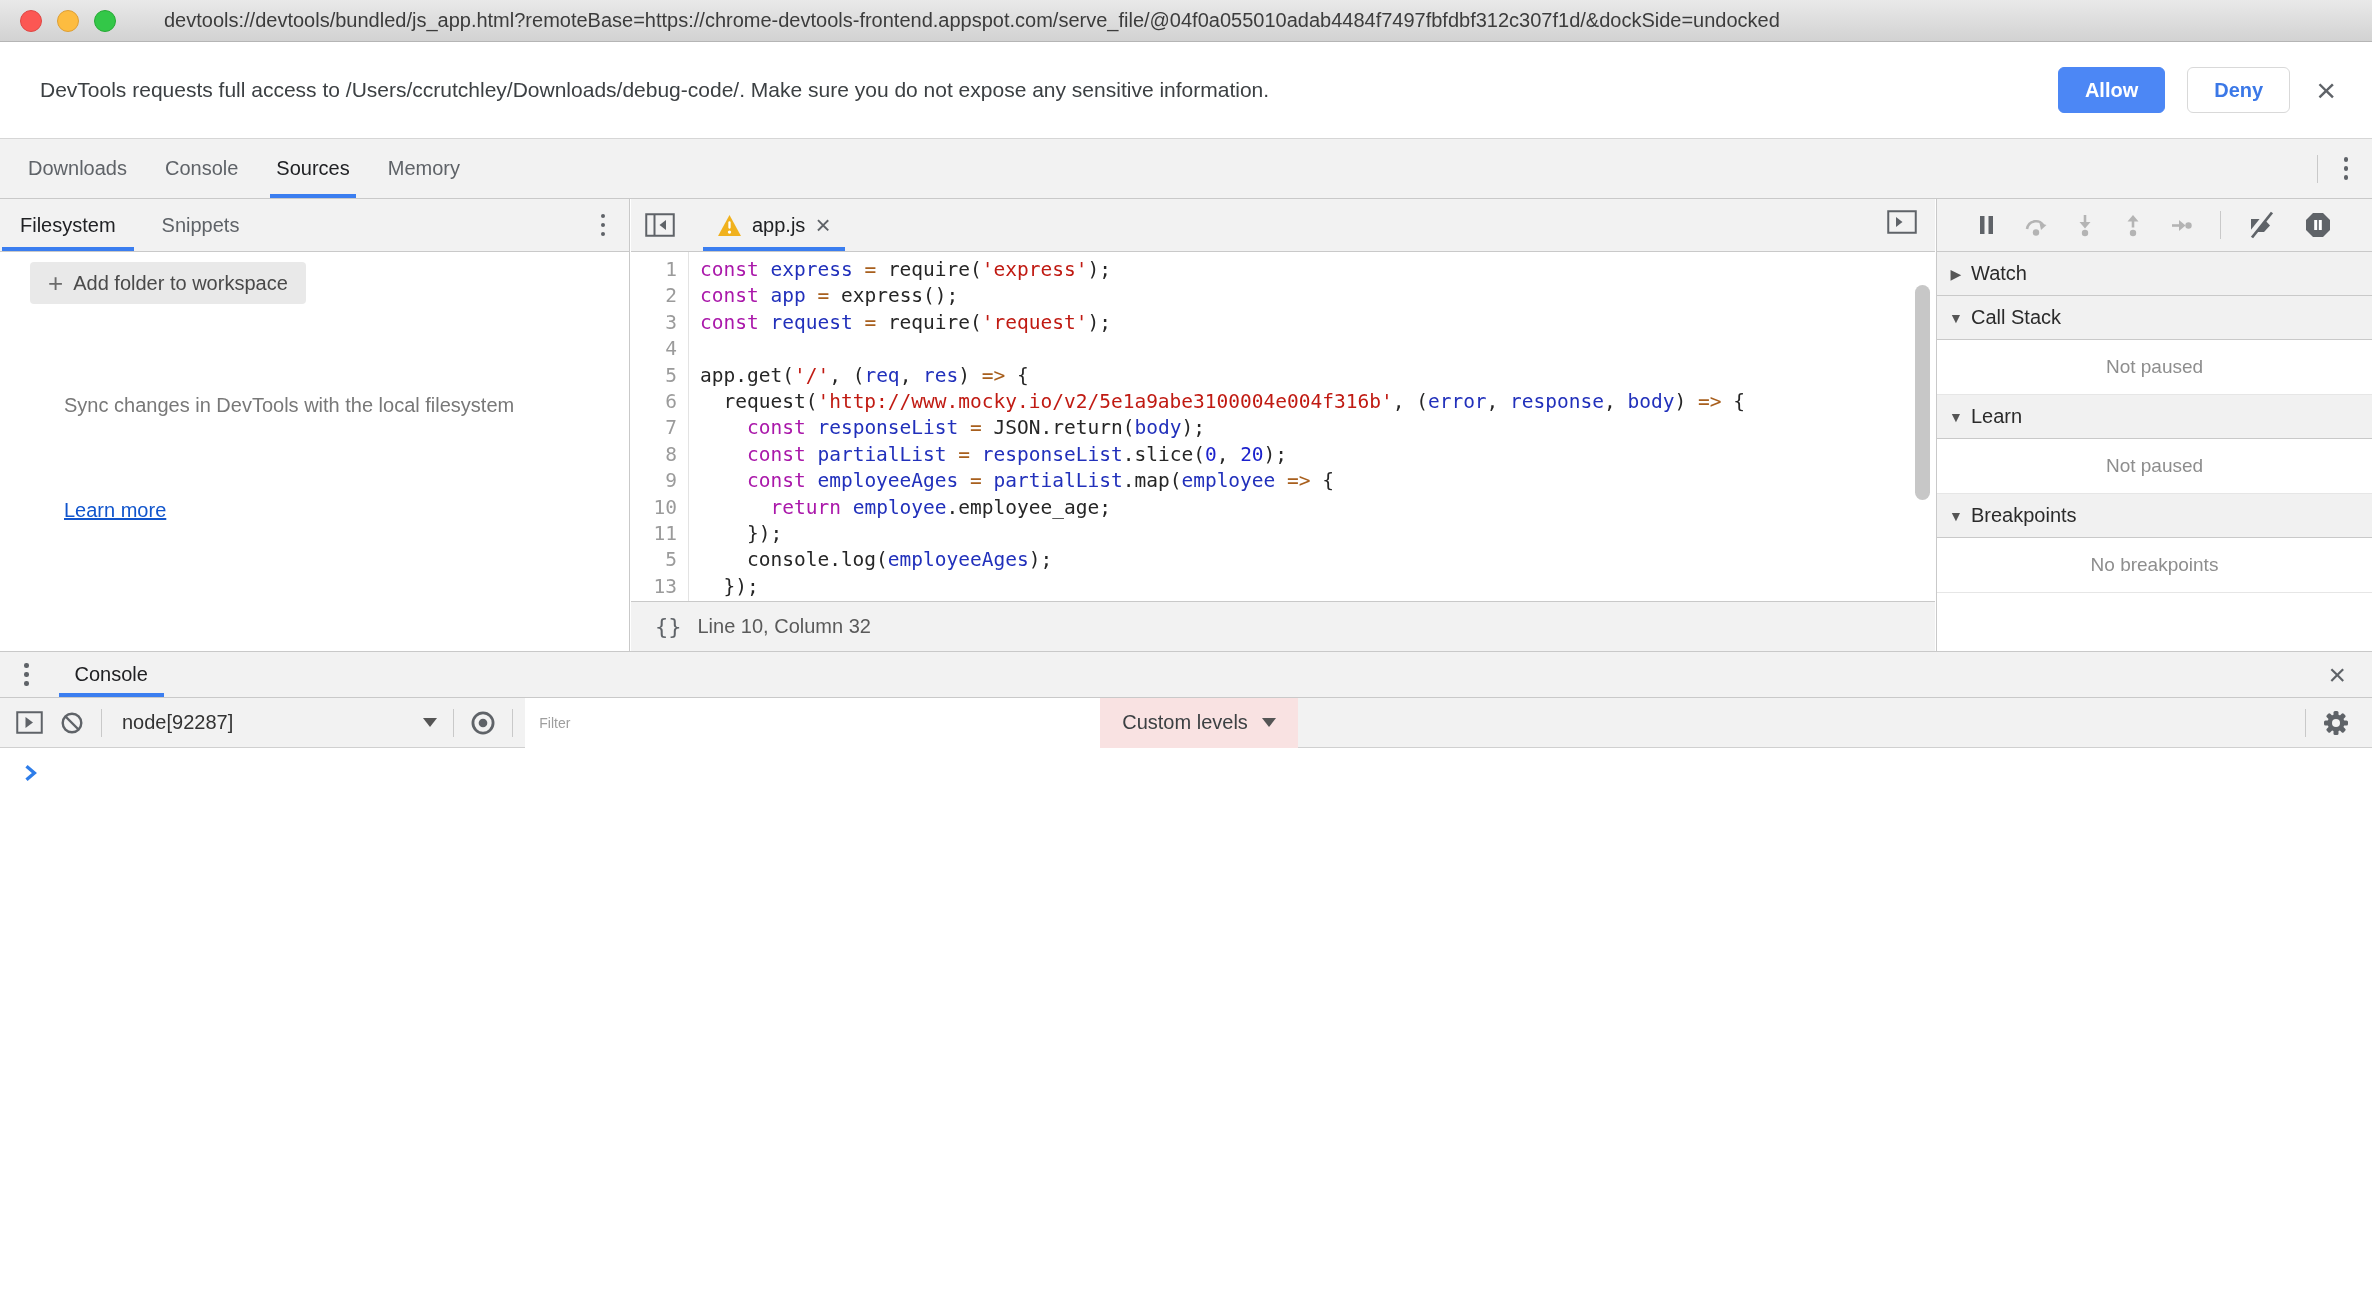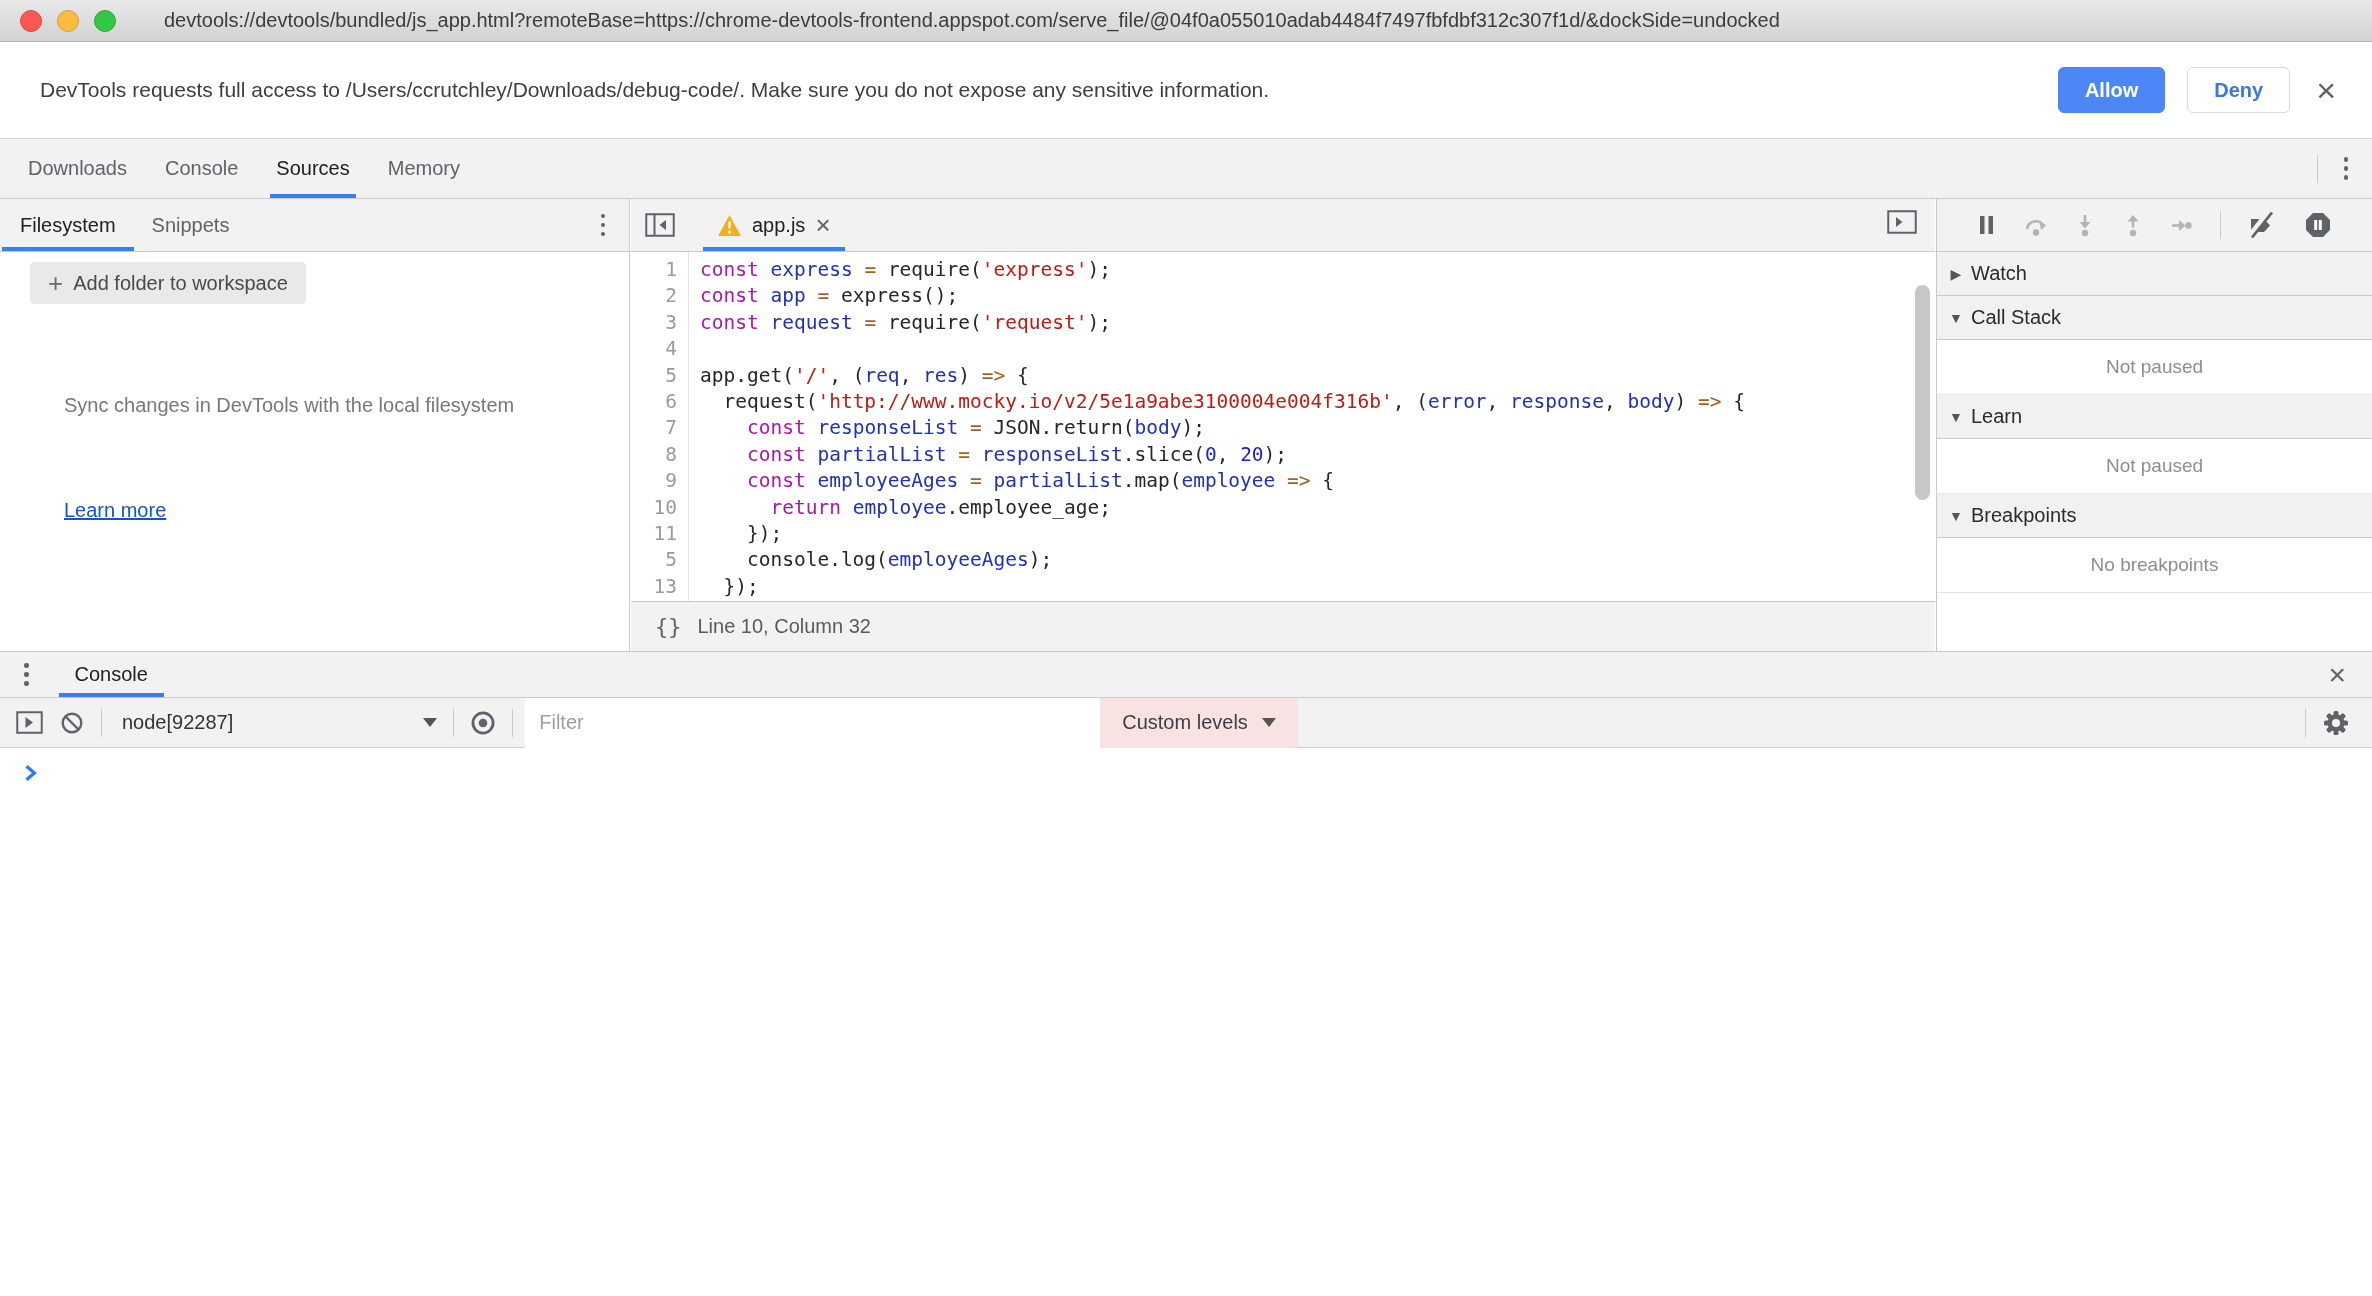--- a/index.html
+++ b/index.html
@@ -47,21 +47,21 @@
   .kebab-right { align-self:center; margin-right:16px; }
 
   
   .content { position:absolute; top:199px; left:0; right:0; height:452px; }
   .left-panel { position:absolute; left:0; top:0; bottom:0; width:630px; border-right:1px solid var(--border); background:#fff; }
   .editor { position:absolute; left:631px; top:0; bottom:0; width:1304px; background:#fff; }
   .right-panel { position:absolute; right:0; top:0; bottom:0; width:436px; border-left:1px solid var(--border); background:#fff; }
 
   .panel-tabbar { position:absolute; top:0; left:0; right:0; height:53px; background:var(--toolbar-bg);
     border-bottom:1px solid var(--border); display:flex; align-items:stretch; }
-  .panel-tabs { display:flex; padding-left:2px; }
+  .panel-tabs { display:flex; padding-left:2px;gap:10px; }
   .panel-tab { position:relative; display:flex; align-items:center; padding:0 18px; font-size:20px; color:#5f6368; cursor:pointer; }
   .panel-tab.selected { color:#202124; }
   .panel-tab.selected::after { content:""; position:absolute; left:0; right:0; bottom:0; height:4px; background:var(--accent); }
 
   .add-folder { position:absolute; left:30px; top:63px; height:42px; background:#e9e9e9; border:none; border-radius:4px;
     font-size:20px; color:#4a4a4a; padding:0 18px; display:flex; align-items:center; gap:10px; cursor:pointer;
     font-family:"Liberation Sans",sans-serif; }
   .add-folder .plus { font-size:26px; color:#6b6b6b; font-weight:400; line-height:1; }
   .sync-msg { position:absolute; left:64px; top:190px; width:480px; font-size:20px; line-height:33px; color:#787878; }
   .learn-more { position:absolute; left:64px; top:300px; font-size:20px; color:var(--link); text-decoration:underline; cursor:pointer; }
@@ -114,21 +114,21 @@
   .drawer-header .close-x { align-self:center; margin-right:26px; font-size:30px; }
 
   .console-toolbar { position:absolute; top:46px; left:0; right:0; height:50px; background:var(--toolbar-bg);
     border-bottom:1px solid #d0d0d0; display:flex; align-items:center; }
   .console-toolbar .icon-btn { margin-left:16px; }
   .console-toolbar .vsep { margin-left:16px; }
   .ctx-select { display:flex; align-items:center; margin-left:20px; cursor:pointer; }
   .ctx-select .txt { font-size:20px; color:#333; }
   .caret-down { width:0; height:0; border-left:7px solid transparent; border-right:7px solid transparent; border-top:9px solid #555; margin-left:14px; }
   .ctx-select .caret-down { margin-left:190px; }
-  .filter-input { margin-left:12px; width:575px; height:50px; border:none; background:#fff; font-size:20px;
+  .filter-input { margin-left:12px; width:575px; height:50px; border:none; background:#fff; font-size:14px;
     font-family:"Liberation Sans",sans-serif; padding:0 14px; color:#333; outline:none; }
   .filter-input::placeholder { color:#9e9e9e; }
   .custom-levels { height:50px; background:var(--custom-levels-bg); display:flex; align-items:center; padding:0 22px; cursor:pointer; }
   .custom-levels .txt { font-size:20px; color:#3c4043; }
   .console-toolbar .flex1 { flex:1; }
   .gear-btn { margin-right:22px; }
 
   .console-prompt { position:absolute; top:96px; left:0; right:0; bottom:0; background:#fff; }
   .prompt-chevron { position:absolute; left:24px; top:16px; }
 </style>

